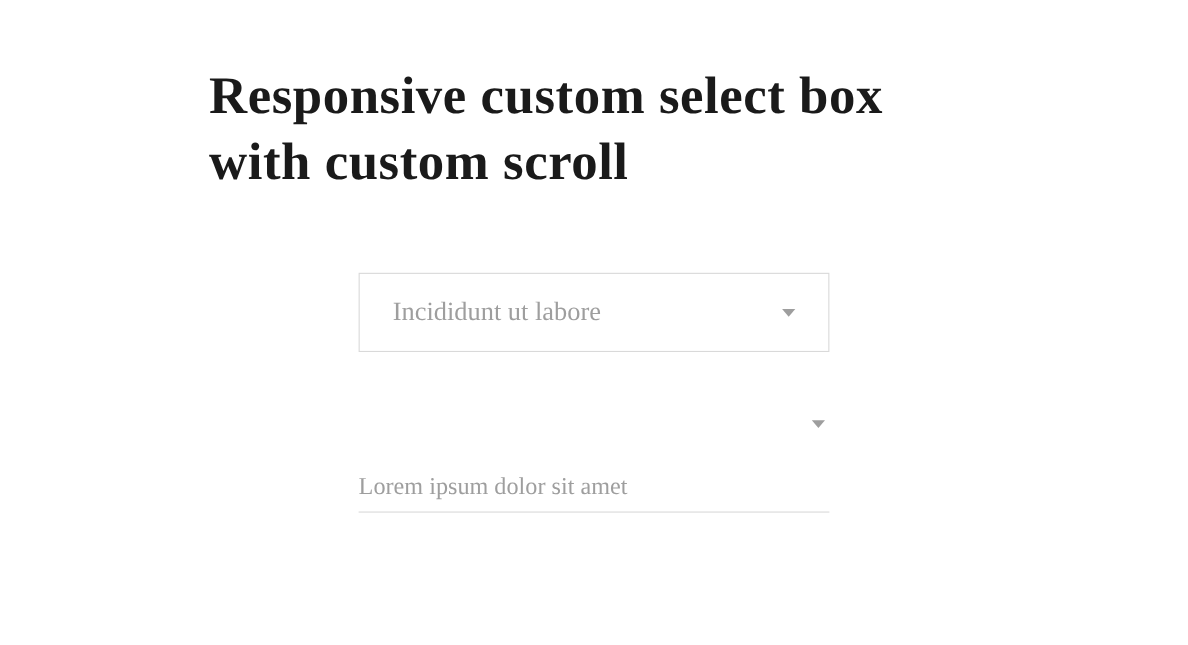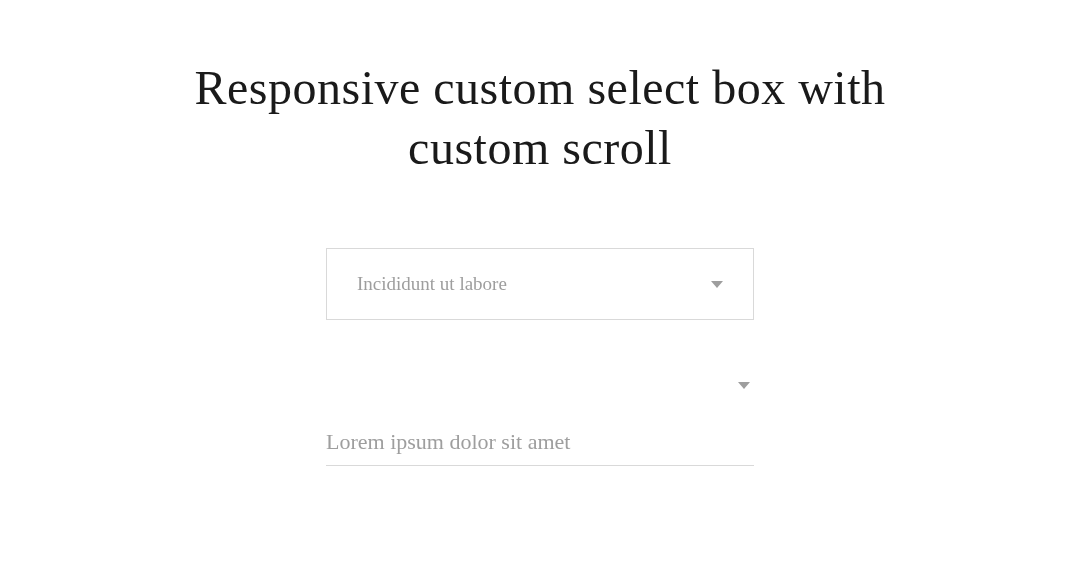--- a/index.html
+++ b/index.html
@@ -15,22 +15,22 @@
       color: #222;
     }
     .container {
       display: flex;
       flex-direction: column;
       align-items: center;
       padding-top: 58px;
     }
     .title {
       font-size: 48px;
-      font-weight: 400;
-      text-align: center;
+      font-weight: 700;
+      text-align: left;
       line-height: 1.25;
       color: #1a1a1a;
       letter-spacing: 0.5px;
       max-width: 700px;
     }
     .selects-wrap {
       margin-top: 70px;
       width: 428px;
       display: flex;
       flex-direction: column;
@@ -52,21 +52,21 @@
     .select-underline {
       border: none;
       border-bottom: 1px solid #d9d9d9;
       padding: 0 0 10px 0;
       height: auto;
       min-height: 50px;
       align-items: flex-start;
       padding-top: 6px;
     }
     .select-text {
-      font-size: 19px;
+      font-size: 24px;
       color: #9e9e9e;
       font-family: Georgia, serif;
       flex: 1;
     }
     .select-underline .select-text {
       font-size: 22px;
       margin-top: 47px;
     }
     .chevron {
       width: 0;

